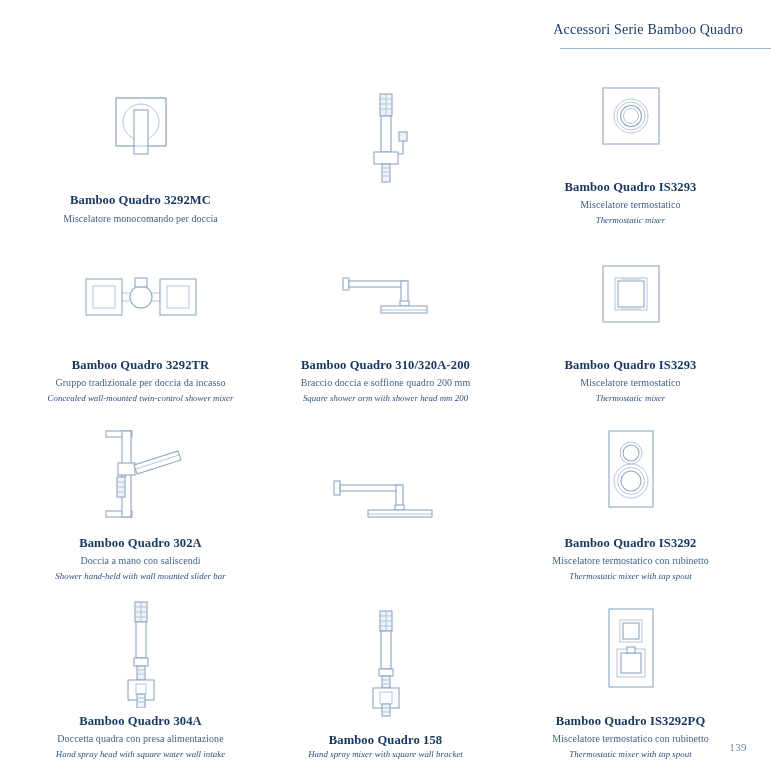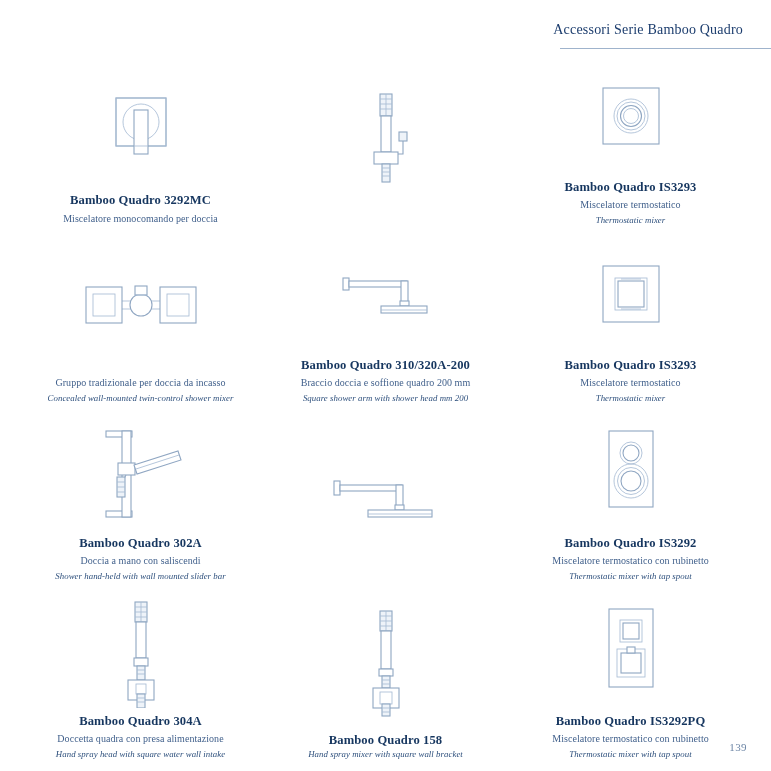--- a/index.html
+++ b/index.html
@@ -183,20 +183,21 @@
         <circle class="fillwhite" cx="65" cy="32" r="11"></circle>
         <rect class="fillwhite" x="59" y="13" width="12" height="9"></rect>
         <line class="ln2" x1="59" y1="22" x2="71" y2="22"></line>
         <rect class="fillwhite" x="10" y="14" width="36" height="36"></rect>
         <rect class="ln2" x="17" y="21" width="22" height="22" fill="none"></rect>
         <rect class="fillwhite" x="84" y="14" width="36" height="36"></rect>
         <rect class="ln2" x="91" y="21" width="22" height="22" fill="none"></rect>
       </svg>
     </div>
     <div class="captions">
+      <div class="p-title">Bamboo Quadro 3292TR</div>
       <div class="p-it">Gruppo tradizionale per doccia da incasso</div>
       <div class="p-en">Concealed wall-mounted twin-control shower mixer</div>
     </div>
   </div>
 
   <div class="cell">
     <div class="art">
       <svg width="130" height="58" viewBox="0 0 130 58">
         <rect class="fillwhite" x="22" y="10" width="6" height="12"></rect>
         <rect class="fillwhite" x="28" y="13" width="58" height="6"></rect>

